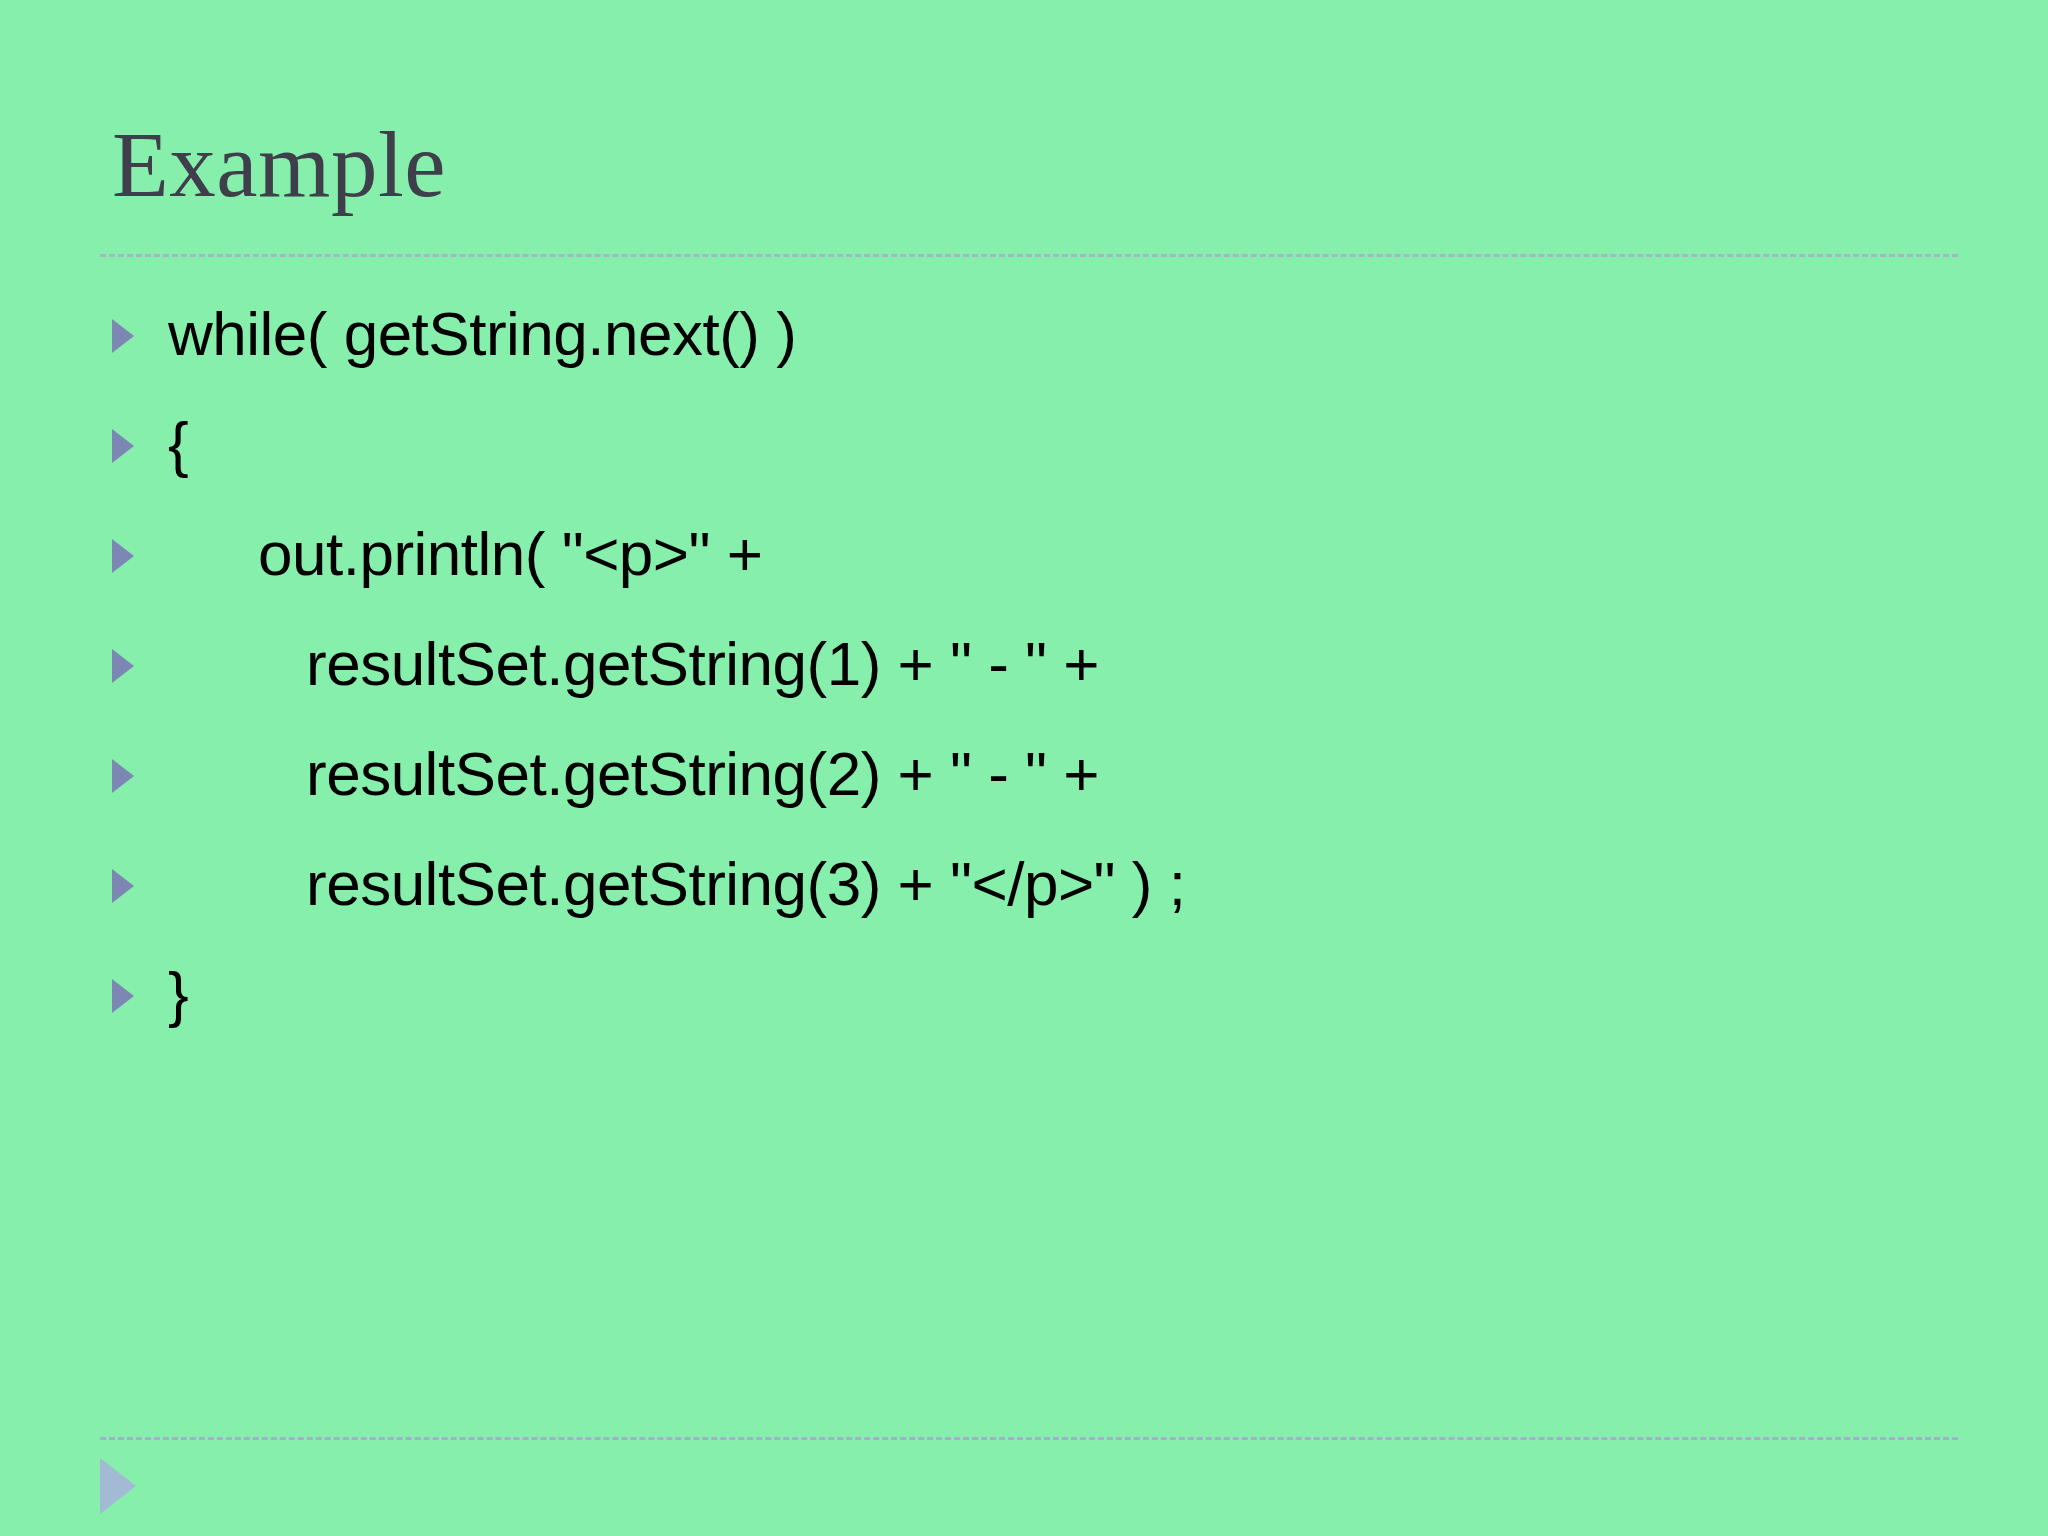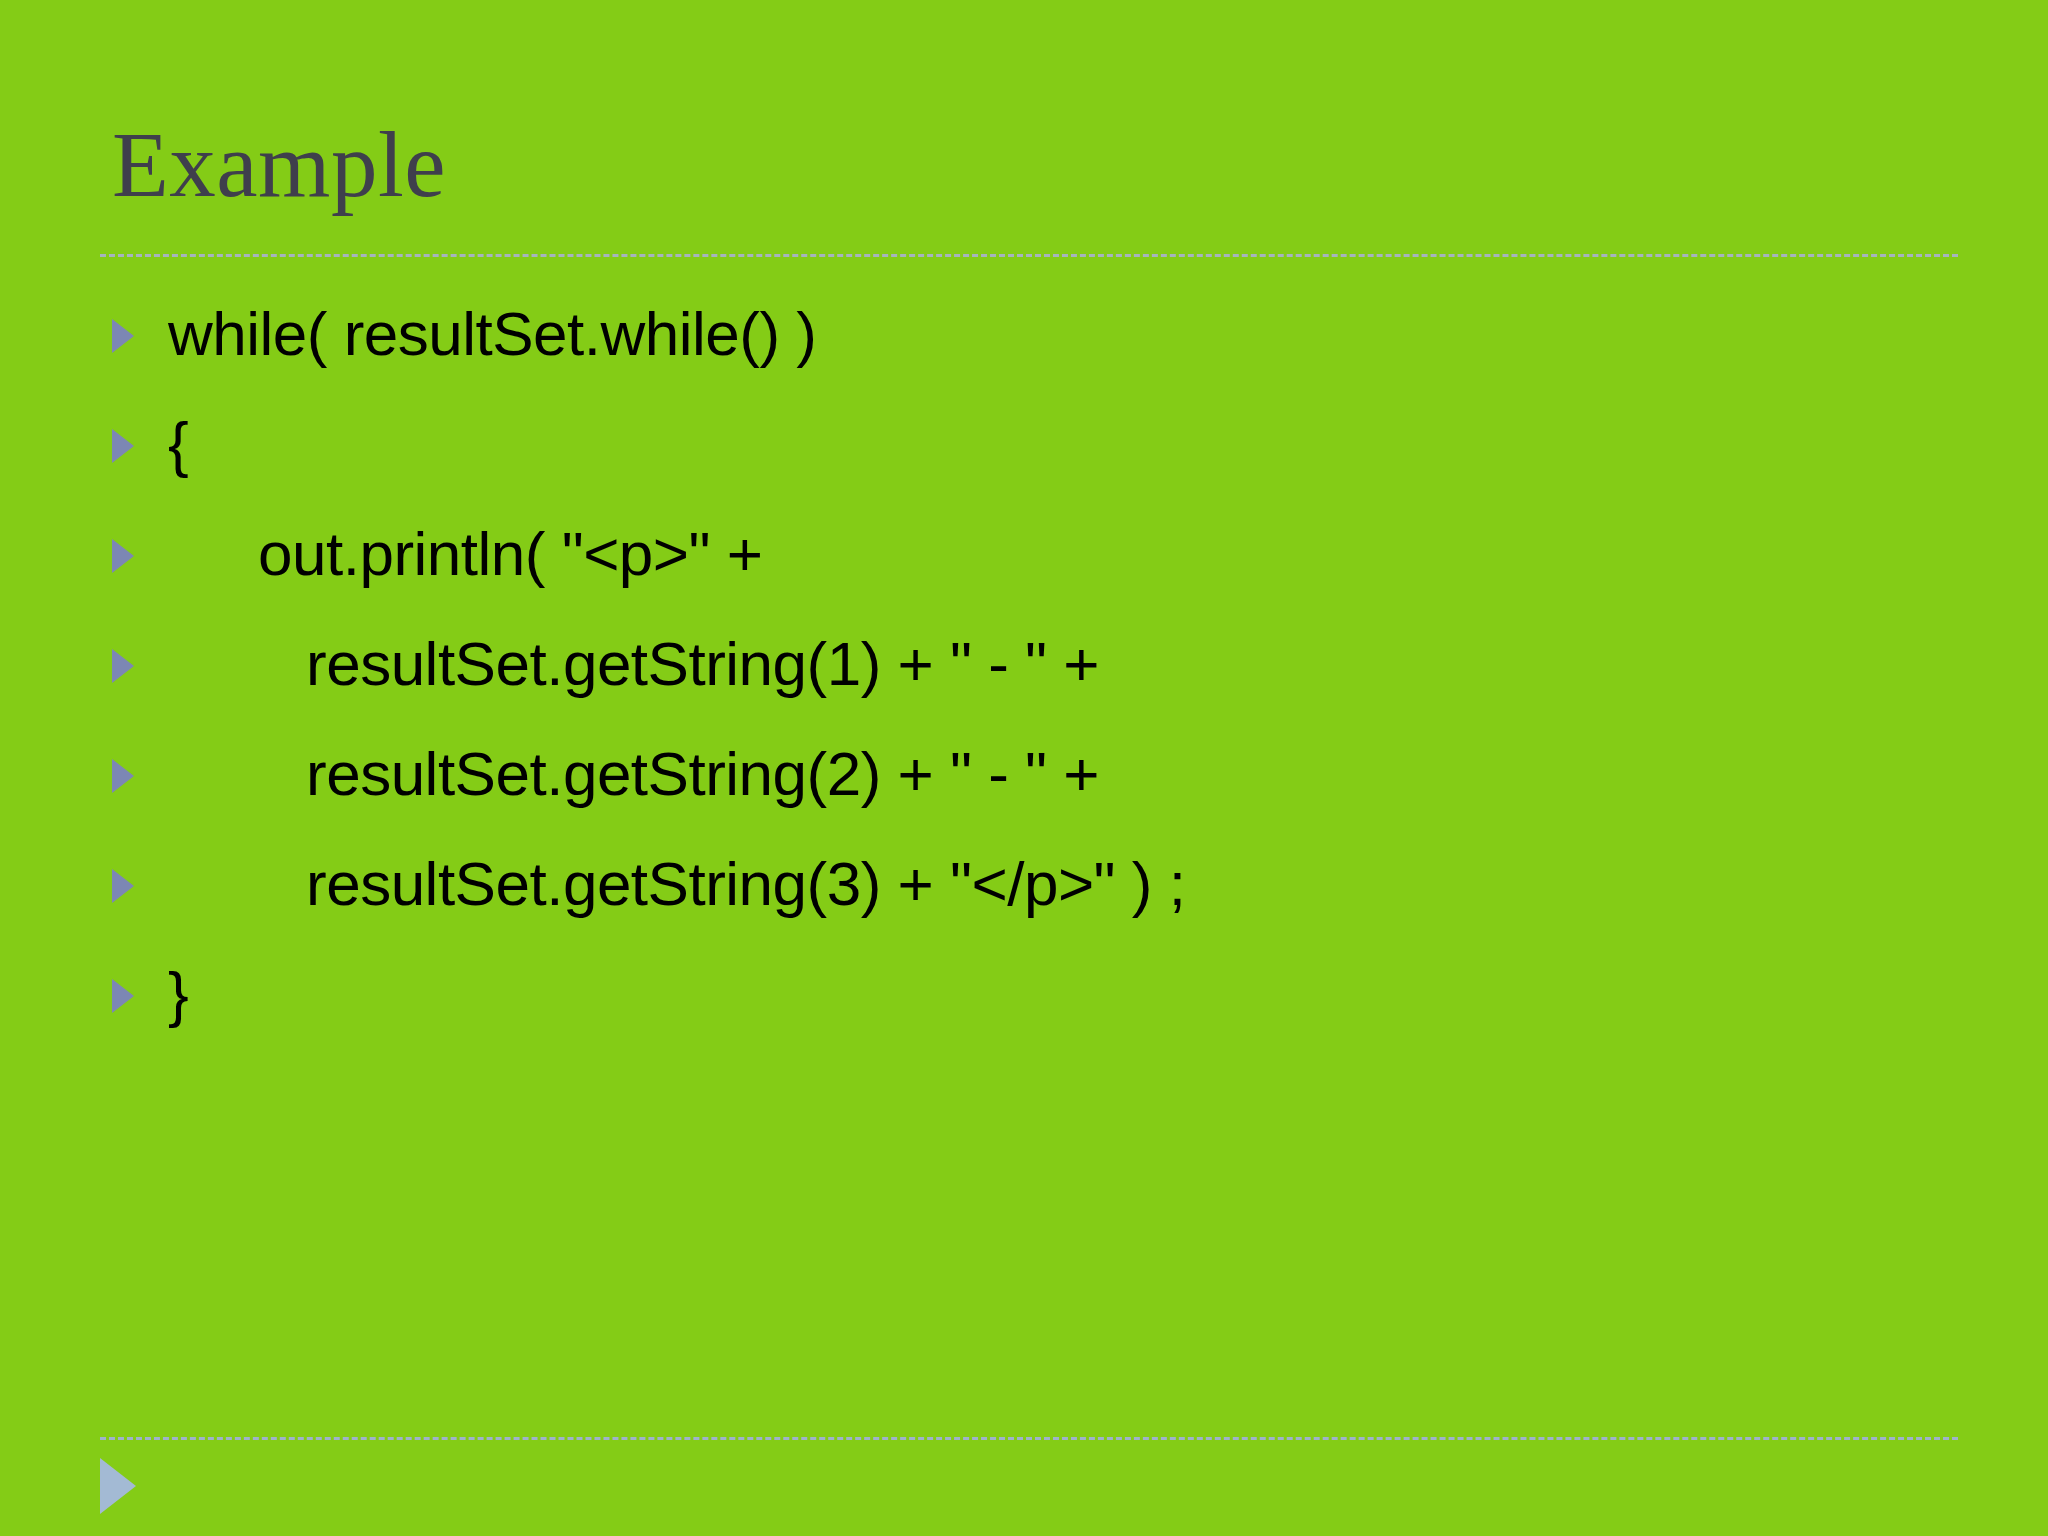--- a/index.html
+++ b/index.html
@@ -11,21 +11,21 @@
     width: 2048px;
     height: 1536px;
     position: relative;
     overflow: hidden;
     font-family: "Liberation Sans", sans-serif;
   }
 
   .slide {
     position: absolute;
     inset: 0;
-    background: #84cc16;
+    background: #86efac;
     text-decoration: underline;
   }
 
   
   .title-area {
     position: absolute;
     left: 112px;
     top: 118px;
     width: 1840px;
     height: 130px;
@@ -120,21 +120,21 @@
   </div>
 
   <div class="title-divider"></div>
 
   <div class="body-list">
 
     <div class="bullet-row">
       <span class="bullet-marker">
           <span class="tri"></span>
         </span>
-      <span class="bullet-text indent-0">while( resultSet.while() )</span>
+      <span class="bullet-text indent-0">while( getString.next() )</span>
     </div>
 
     <div class="bullet-row">
       <span class="bullet-marker">
           <span class="tri"></span>
         </span>
       <span class="bullet-text indent-0">{</span>
     </div>
 
     <div class="bullet-row">

